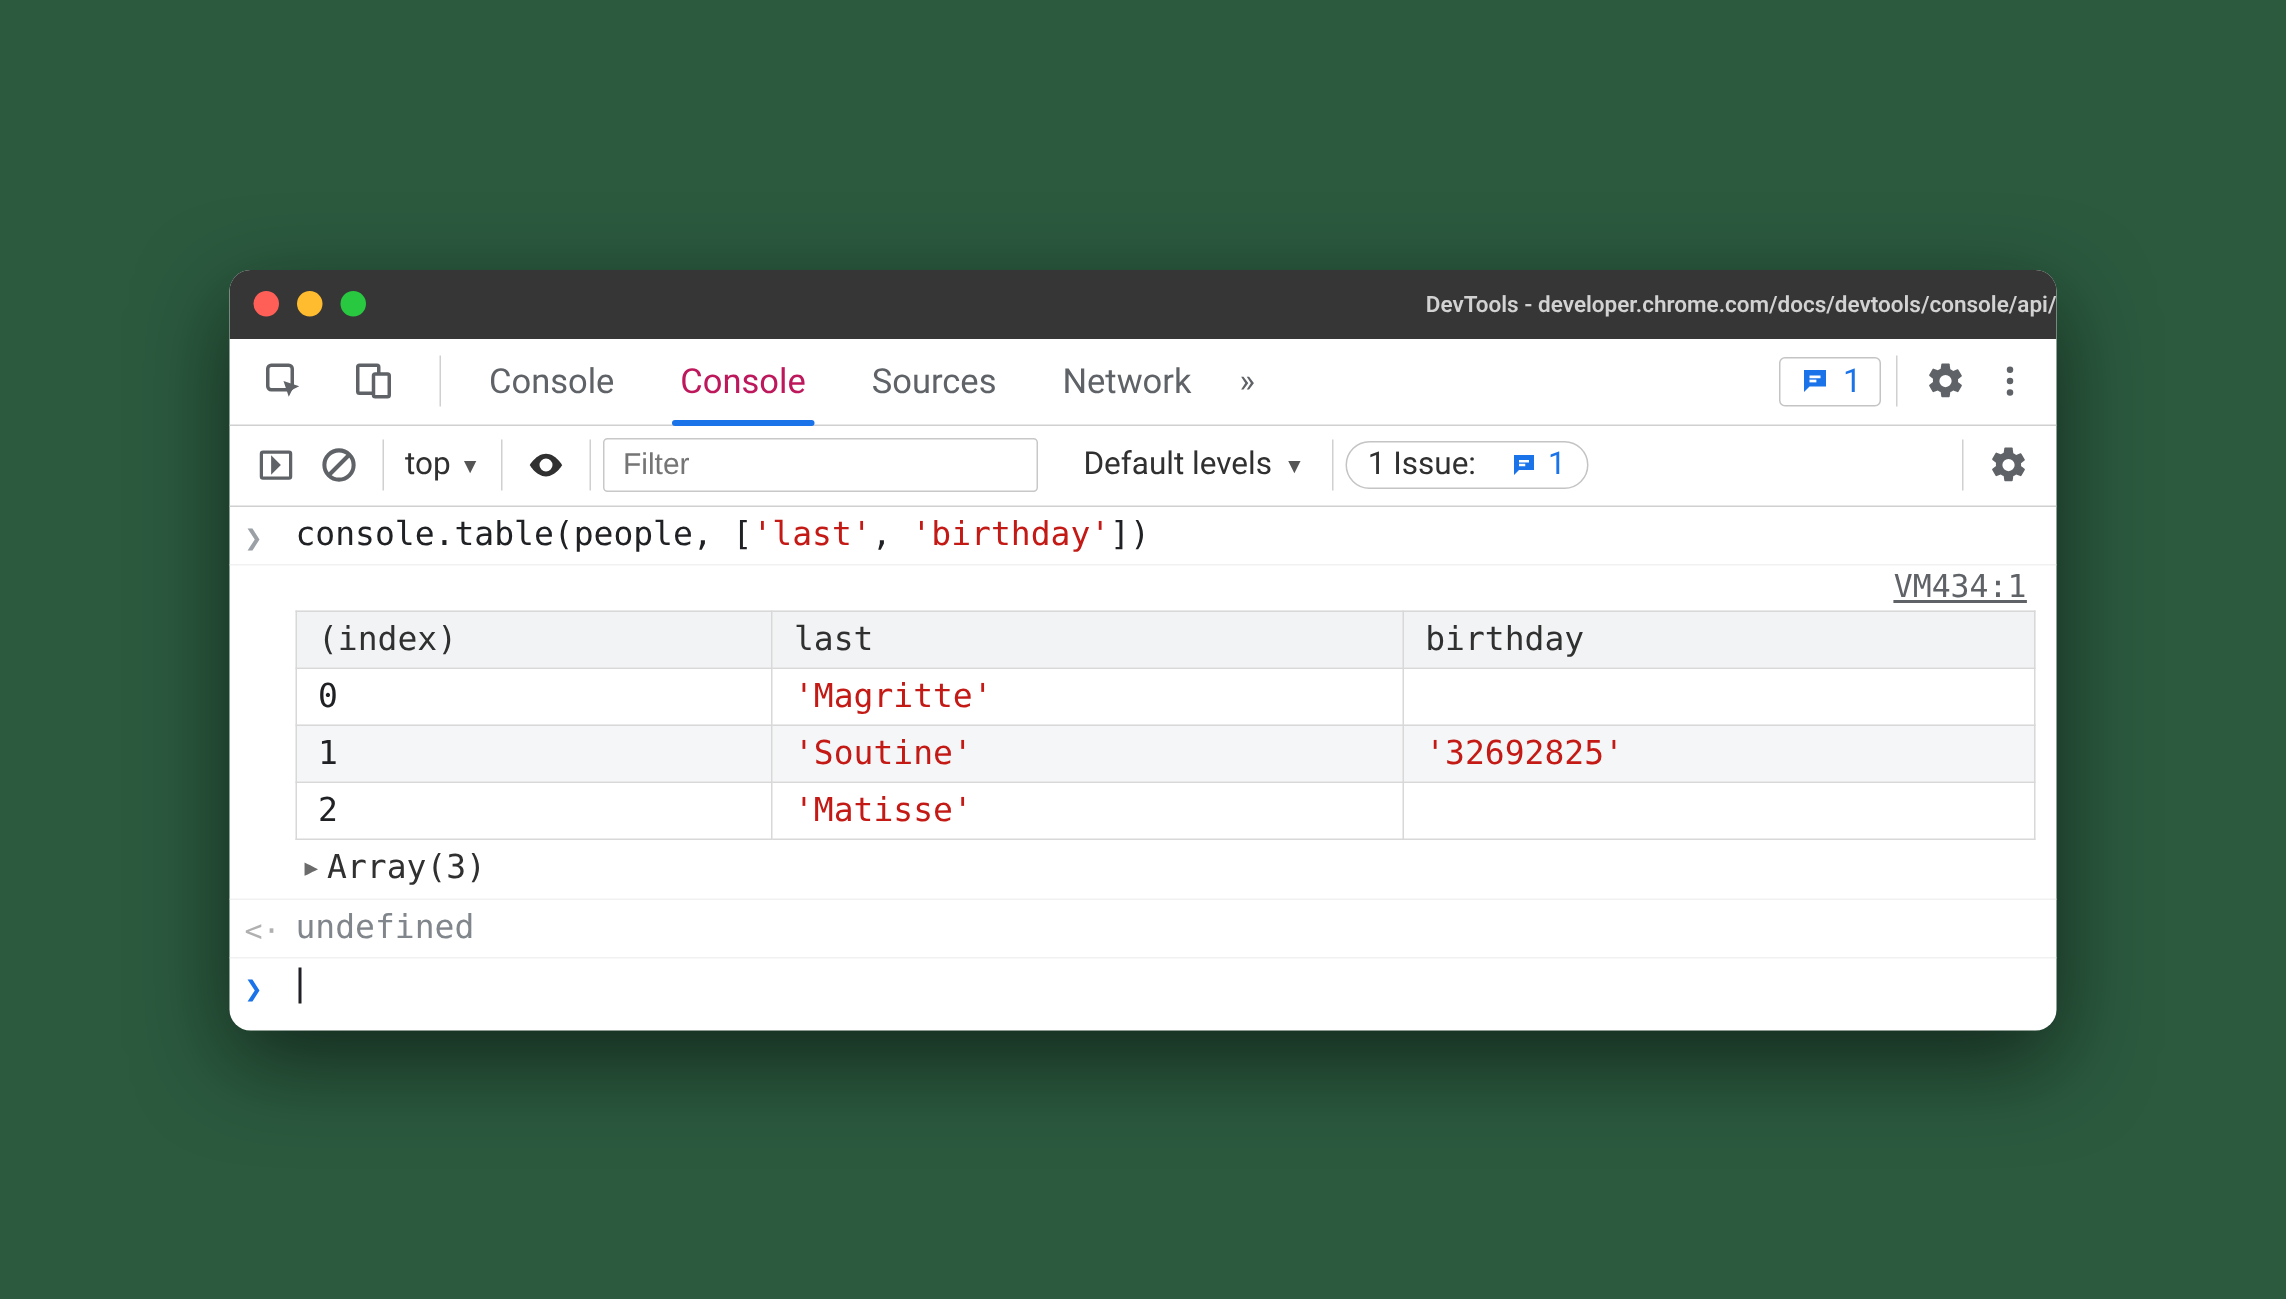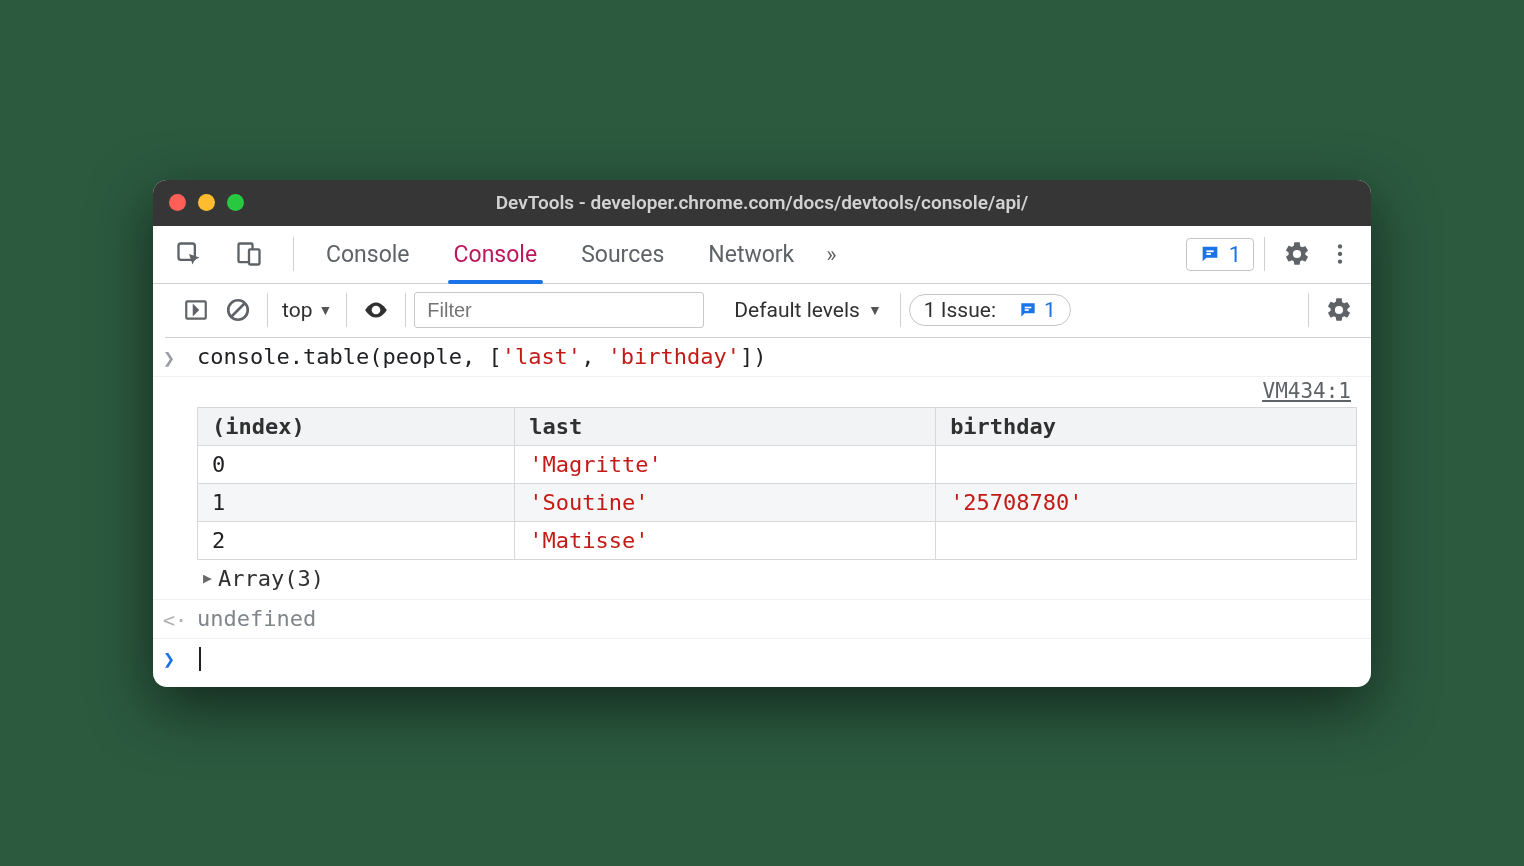--- a/index.html
+++ b/index.html
@@ -31,22 +31,22 @@
     position:relative;
   }
   .traffic { display:flex; gap:12px; }
   .dot { width:17px; height:17px; border-radius:50%; }
   .dot.red { background:#ff5f57; }
   .dot.yellow { background:#febc2e; }
   .dot.green { background:#28c840; }
   .title {
     position:absolute;
     left:0; right:0;
-    text-align:center;
-    font-size:19px;
+    text-align:right;
+    font-size:15px;
     font-weight:600;
     color:#d2d2d2;
     pointer-events:none;
   }
   
   .tabs {
     display:flex;
     align-items:center;
     height:58px;
     border-bottom:1px solid #d0d0d0;
@@ -71,21 +71,20 @@
   }
   .chat-badge svg { width:22px; height:22px;}
   .gear, .kebab { color:#5f6367; cursor:pointer; }
   
   .toolbar {
     display:flex; align-items:center; height:54px;
     border-bottom:1px solid #d0d0d0;
     padding:0 10px;
     font-size:21px;
     color:#303030;
-    margin-left:12px;
   }
   .tb-btn { padding:0 8px; display:flex; align-items:center; color:#5f6367; cursor:pointer;}
   .tb-sep { width:1px; height:34px; background:#d0d0d0; margin:0 8px;}
   .ctx-select { display:flex; align-items:center; gap:6px; padding:0 6px; cursor:pointer;}
   .ctx-select .tri { font-size:14px; color:#555;}
   .filter {
     border:1px solid #c8c8c8; border-radius:3px;
     height:36px; width:290px; padding:0 12px; font-size:20px;
     color:#777;
   }
@@ -110,21 +109,21 @@
   .src-link { margin-left:auto; color:#5f6367; text-decoration:underline; cursor:pointer; font-size:21px;}
   .table-wrap { padding:2px 14px 6px 44px; border-bottom:1px solid #f1f1f1;}
   .src-line { display:flex; justify-content:flex-end; padding-right:6px; padding-bottom:4px;text-decoration:underline;}
   table.ct {
     width:100%; border-collapse:collapse; font-size:22px; color:#202124;
     border:1px solid #d8d8d8;
   }
   table.ct th, table.ct td {
     border:1px solid #d8d8d8; text-align:left; padding:6px 14px;
   }
-  table.ct th { background:#f1f3f4; font-weight:700; color:#303030;}
+  table.ct th { background:#f1f3f4; font-weight:400; color:#303030;}
   table.ct tr:nth-child(even) td { background:#f5f6f7; }
   table.ct td.val { color:#c41a16; }
   .arr-line { padding:6px 0 2px 6px; color:#303030; display:flex; align-items:center; gap:6px;}
   .disclosure { font-size:15px; color:#6b6b6b;}
   .cursor-input { flex:1; }
   .text-cursor { display:inline-block; width:1.5px; height:24px; background:#202124; vertical-align:middle; margin-left:2px;}
   
   .ic { width:26px; height:26px; }
   .ic-lg { width:28px; height:28px; }
 </style>
@@ -262,21 +261,21 @@
           </thead>
         <tbody id="ct-body">
             <tr>
               <td>0</td>
               <td class="val">'Magritte'</td>
               <td></td>
             </tr>
             <tr>
               <td>1</td>
               <td class="val">'Soutine'</td>
-              <td class="val">'25708780'</td>
+              <td class="val">'32692825'</td>
             </tr>
             <tr>
               <td>2</td>
               <td class="val">'Matisse'</td>
               <td></td>
             </tr>
           </tbody>
       </table>
       <div class="arr-line">
         <span class="disclosure">▶</span>

